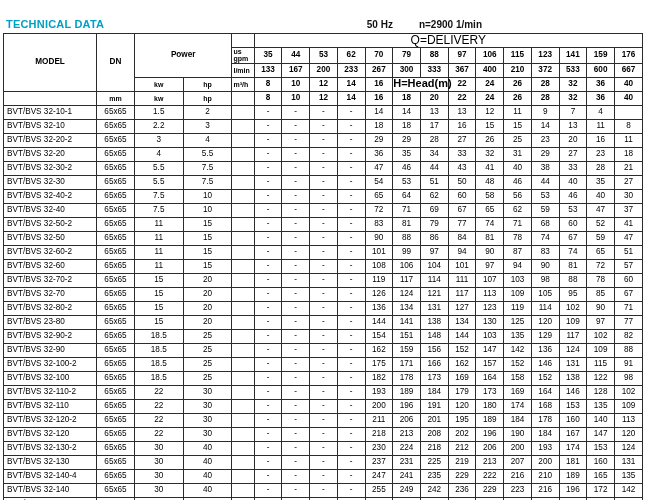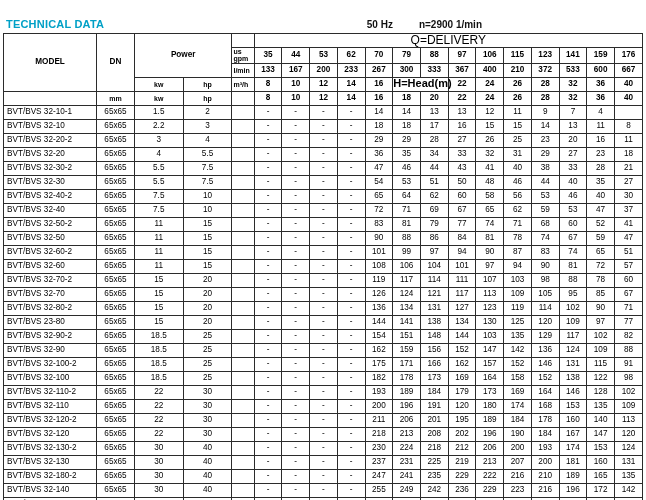--- a/index.html
+++ b/index.html
@@ -714,21 +714,21 @@
           <td class="rowcell">225</td>
           <td class="rowcell">219</td>
           <td class="rowcell">213</td>
           <td class="rowcell">207</td>
           <td class="rowcell">200</td>
           <td class="rowcell">181</td>
           <td class="rowcell">160</td>
           <td class="rowcell">131</td>
         </tr>
         <tr>
-          <td class="model-cell">BVT/BVS 32-180-2</td>
+          <td class="model-cell">BVT/BVS 32-140-4</td>
           <td class="rowcell">65x65</td>
           <td class="rowcell">30</td>
           <td class="rowcell">40</td>
           <td class="rowcell"></td>
           <td class="rowcell">-</td>
           <td class="rowcell">-</td>
           <td class="rowcell">-</td>
           <td class="rowcell">-</td>
           <td class="rowcell">247</td>
           <td class="rowcell">241</td>

